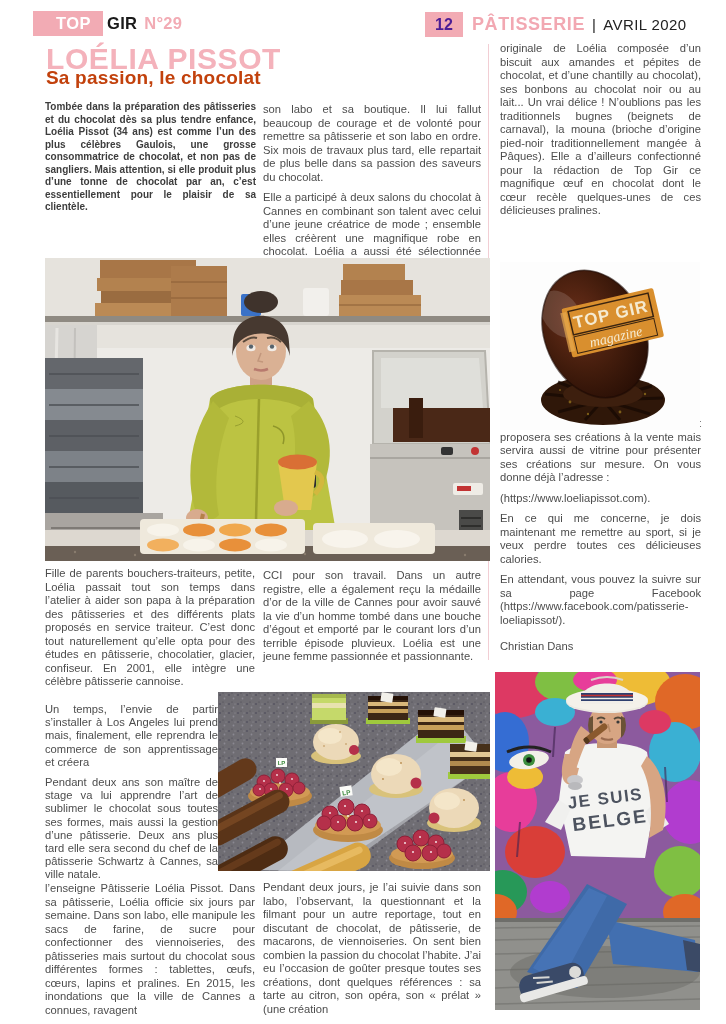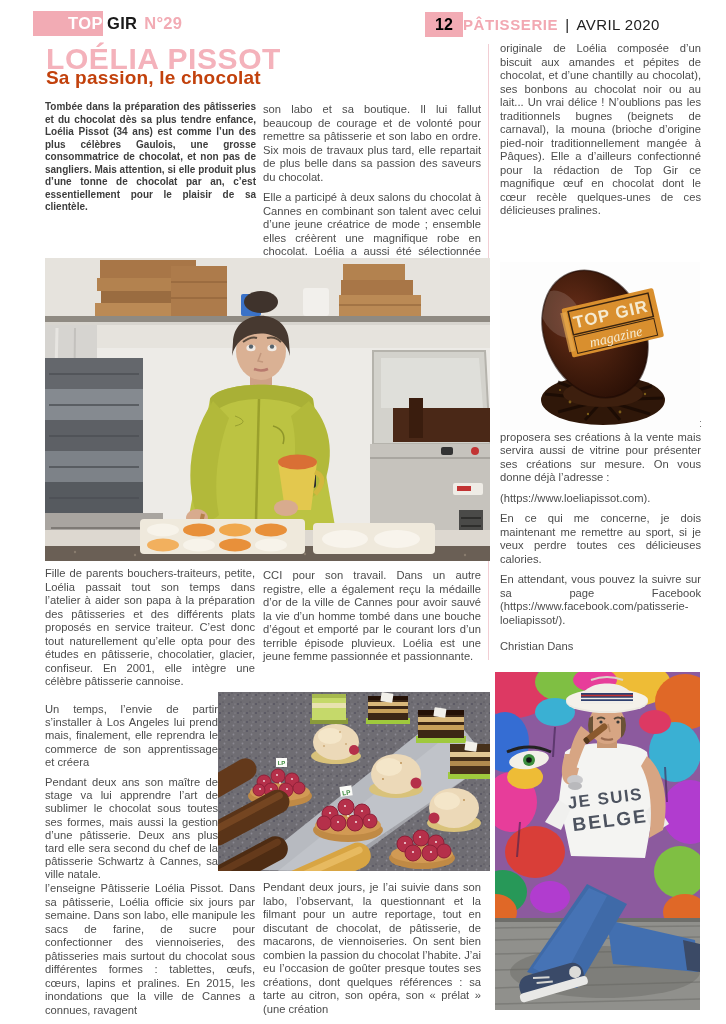--- a/index.html
+++ b/index.html
@@ -6,27 +6,27 @@
   body{
     width:726px;height:1024px;background:#ffffff;position:relative;overflow:hidden;
     font-family:"Liberation Sans", sans-serif;
     -webkit-font-smoothing:antialiased;
   }
   .abs{position:absolute;}
   
   .hdr-left{left:33px;top:11px;display:flex;align-items:center;}
   .hdr-right{left:425px;top:12px;display:flex;align-items:center;}
   .pinkbox{background:#f2abb4;}
-  .box-top{width:70px;height:25px;display:flex;align-items:center;justify-content:flex-end;padding-right:0;box-sizing:border-box;
+  .box-top{width:70px;height:25px;display:flex;align-items:center;justify-content:flex-end;padding-right:12px;box-sizing:border-box;
     color:#ffffff;font-weight:800;font-size:16.5px;letter-spacing:.5px;}
   .hdr-gir{color:#1a1a1a;font-weight:900;font-size:16.5px;margin-left:4px;letter-spacing:.3px;}
   .hdr-issue{color:#f2abb4;font-weight:800;font-size:16.5px;margin-left:7px;letter-spacing:.3px;}
   .box-page{width:38px;height:25px;display:flex;align-items:center;justify-content:center;
-    color:#000000;font-weight:700;font-size:16px;}
-  .hdr-section{color:#f2a8b2;font-weight:800;font-size:15px;letter-spacing:.6px;}
+    color:#4c1d95;font-weight:700;font-size:16px;}
+  .hdr-section{color:#f2a8b2;font-weight:800;font-size:18px;margin-left:9px;letter-spacing:.6px;}
   .hdr-date{color:#222;font-size:15px;margin-left:7px;letter-spacing:.4px;}
   
   .title{left:46px;top:42px;font-size:30px;font-weight:800;color:#f4b2bb;letter-spacing:.6px;}
   .subtitle{left:46px;top:67px;font-size:19px;font-weight:800;color:#c2410c;letter-spacing:.2px;}
   
   .intro{left:45px;top:101px;width:211px;font-size:10px;font-weight:700;line-height:12.5px;
     text-align:justify;color:#3d3d3d;}
   .body-text{font-size:11.2px;line-height:13.5px;text-align:justify;color:#4c4c4c;overflow-wrap:anywhere;}
   .body-text p{margin:0;}
   .body-text p + p{margin-top:7px;}

